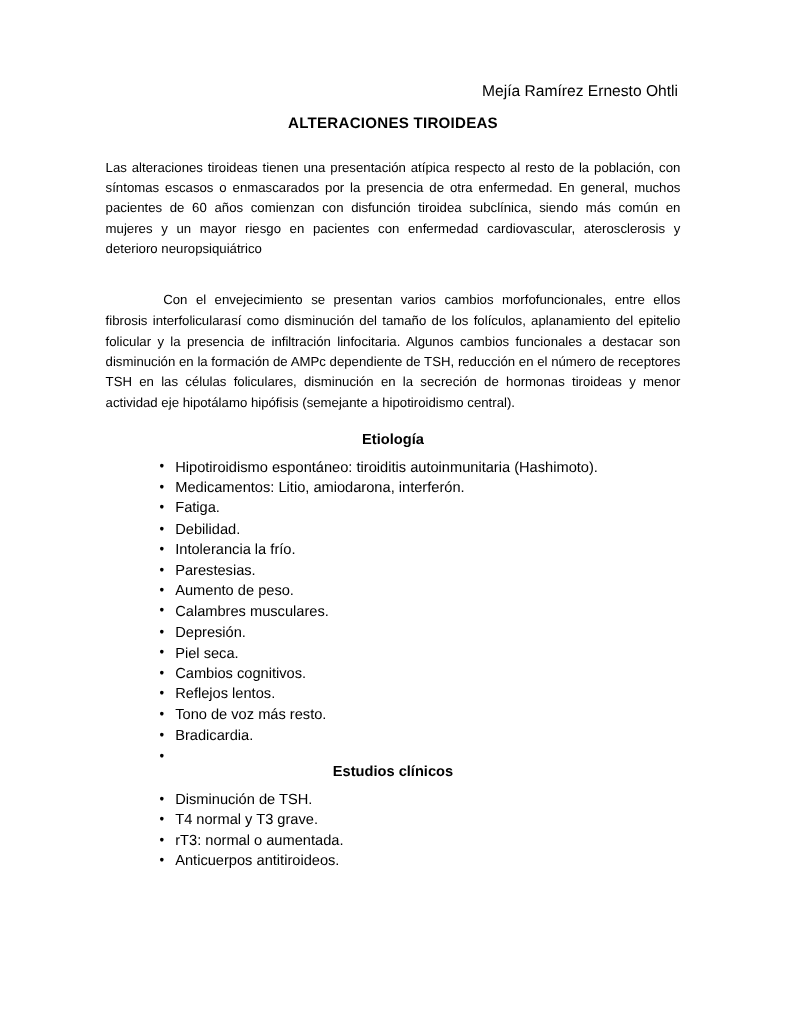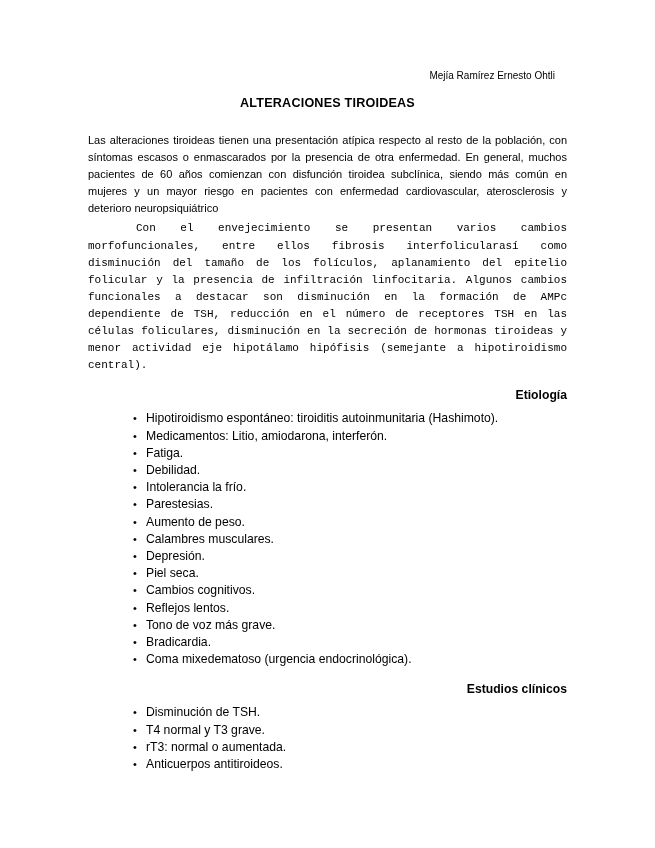--- a/index.html
+++ b/index.html
@@ -25,52 +25,51 @@
     overflow: hidden;
   }
   .content {
     position: absolute;
     left: 88px;
     top: 68px;
     width: 479px;
   }
   .doc-header {
     text-align: right;
-    font-size: 10px;
+    font-size: 13px;
     line-height: 15px;
-    margin: 0 12px 12px 0;
+    margin: 0 2px 12px 0;
     white-space: nowrap;
   }
   .doc-title {
     text-align: center;
     font-size: 12.6px;
     font-weight: bold;
     line-height: 16px;
     margin: 0 0 21px 0;
     letter-spacing: 0.2px;
   }
   p.body-par {
     font-size: 11px;
     line-height: 17.1px;
     text-align: justify;
     text-justify: inter-word;
     margin: 0 0 0 0;
     hyphens: none;
   }
   p.body-par.indented {
     text-indent: 48px;
-    margin-top: 3px;
-    font-family: Liberation Mono, monospace;
+    margin-top: 25px;
   }
   h2.section-head {
     font-size: 12.2px;
     font-weight: bold;
     line-height: 16px;
     margin: 13px 0 7px 0;
-    text-align: right;
+    text-align: center;
   }
   ul.bullet-list {
     list-style: none;
     margin: 0;
     padding: 0;
   }
   ul.bullet-list li {
     position: relative;
     font-size: 12.2px;
     line-height: 17.2px;
@@ -149,29 +148,28 @@
       <li>
         <span class="bullet-glyph">•</span>
         <span>Cambios cognitivos.</span>
       </li>
       <li>
         <span class="bullet-glyph">•</span>
         <span>Reflejos lentos.</span>
       </li>
       <li>
         <span class="bullet-glyph">•</span>
-        <span>Tono de voz más grave.</span>
+        <span>Tono de voz más resto.</span>
       </li>
       <li>
         <span class="bullet-glyph">•</span>
         <span>Bradicardia.</span>
       </li>
       <li>
         <span class="bullet-glyph">•</span>
-        <span>Coma mixedematoso (urgencia endocrinológica).</span>
       </li>
     </ul>
 
     <h2 class="section-head">Estudios clínicos</h2>
     <ul class="bullet-list list-gap-top">
       <li>
         <span class="bullet-glyph">•</span>
         <span>Disminución de TSH.</span>
       </li>
       <li>

